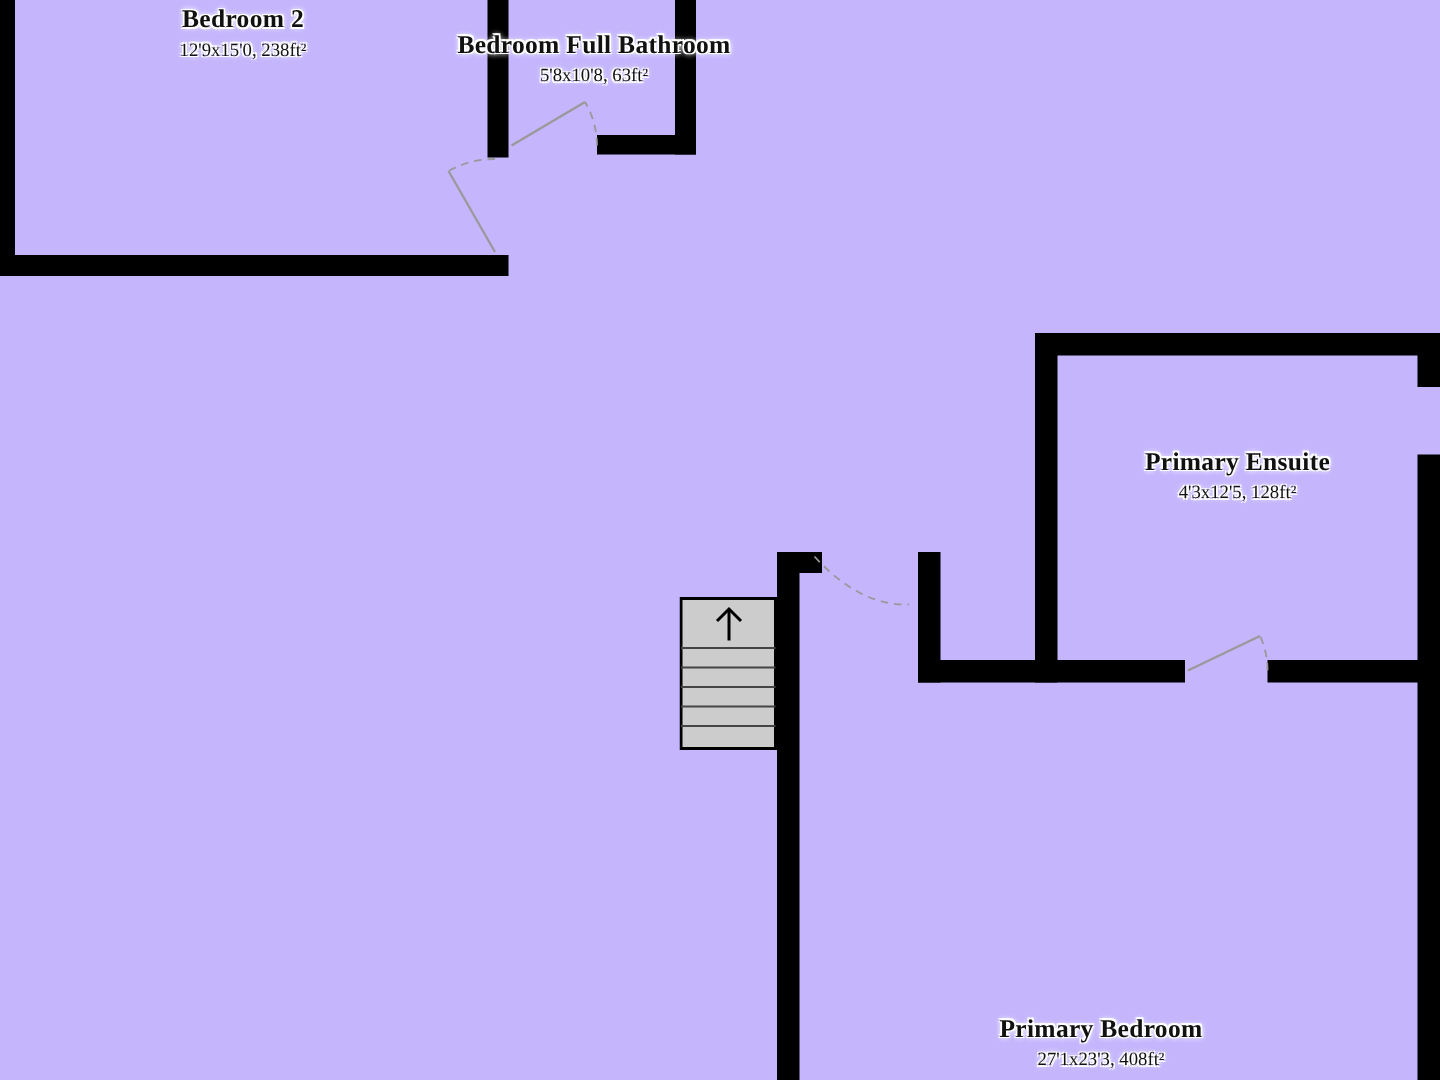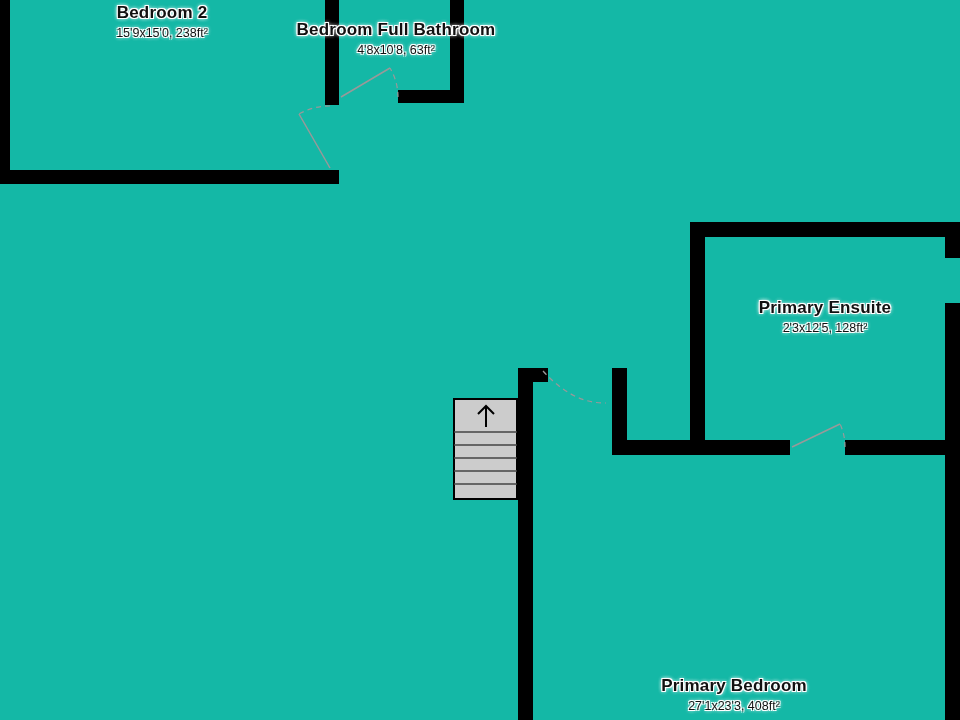--- a/index.html
+++ b/index.html
@@ -1,22 +1,22 @@
 <!DOCTYPE html>
 <html><head>
 <meta charset="utf-8">
 <style>
   html, body { margin: 0; padding: 0; background: #ffffff; }
   .plan {
     position: relative;
     width: 960px;
     height: 720px;
-    background: #14b8a6;
+    background: #c4b5fd;
     overflow: hidden;
-    font-family: Liberation Sans, sans-serif;
+    font-family: Liberation Serif, serif;
     color: #111;
   }
   .wall {
     position: absolute;
     background: #000000;
   }
   .room-label {
     position: absolute;
     width: 260px;
     text-align: center;
@@ -103,31 +103,31 @@
       </g>
       <g stroke="#000" stroke-width="2" fill="none">
         <line x1="33" y1="29" x2="33" y2="8"></line>
         <polyline points="25,16 33,8 41,16"></polyline>
       </g>
     </svg>
   </div>
 
   <div class="room-label" style="left:32px; top:3px;">
     <div class="room-name">Bedroom 2</div>
-    <div class="room-dims">15'9x15'0, 238ft²</div>
+    <div class="room-dims">12'9x15'0, 238ft²</div>
   </div>
 
   <div class="room-label" style="left:266px; top:20px;">
     <div class="room-name">Bedroom Full Bathroom</div>
-    <div class="room-dims">4'8x10'8, 63ft²</div>
+    <div class="room-dims">5'8x10'8, 63ft²</div>
   </div>
 
   <div class="room-label" style="left:695px; top:298px;">
     <div class="room-name">Primary Ensuite</div>
-    <div class="room-dims">2'3x12'5, 128ft²</div>
+    <div class="room-dims">4'3x12'5, 128ft²</div>
   </div>
 
   <div class="room-label" style="left:604px; top:676px;">
     <div class="room-name">Primary Bedroom</div>
     <div class="room-dims">27'1x23'3, 408ft²</div>
   </div>
 
 </div>
 
 </body></html>

